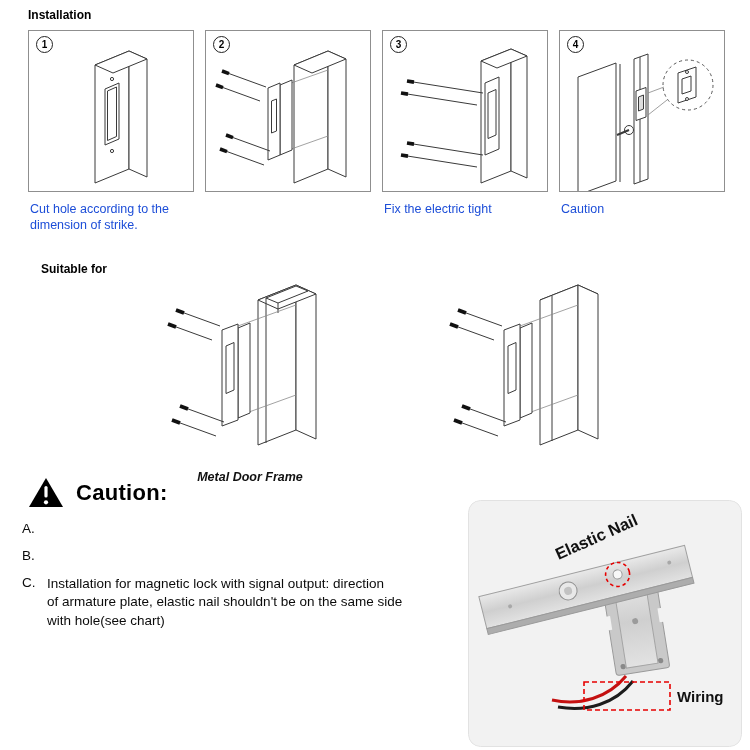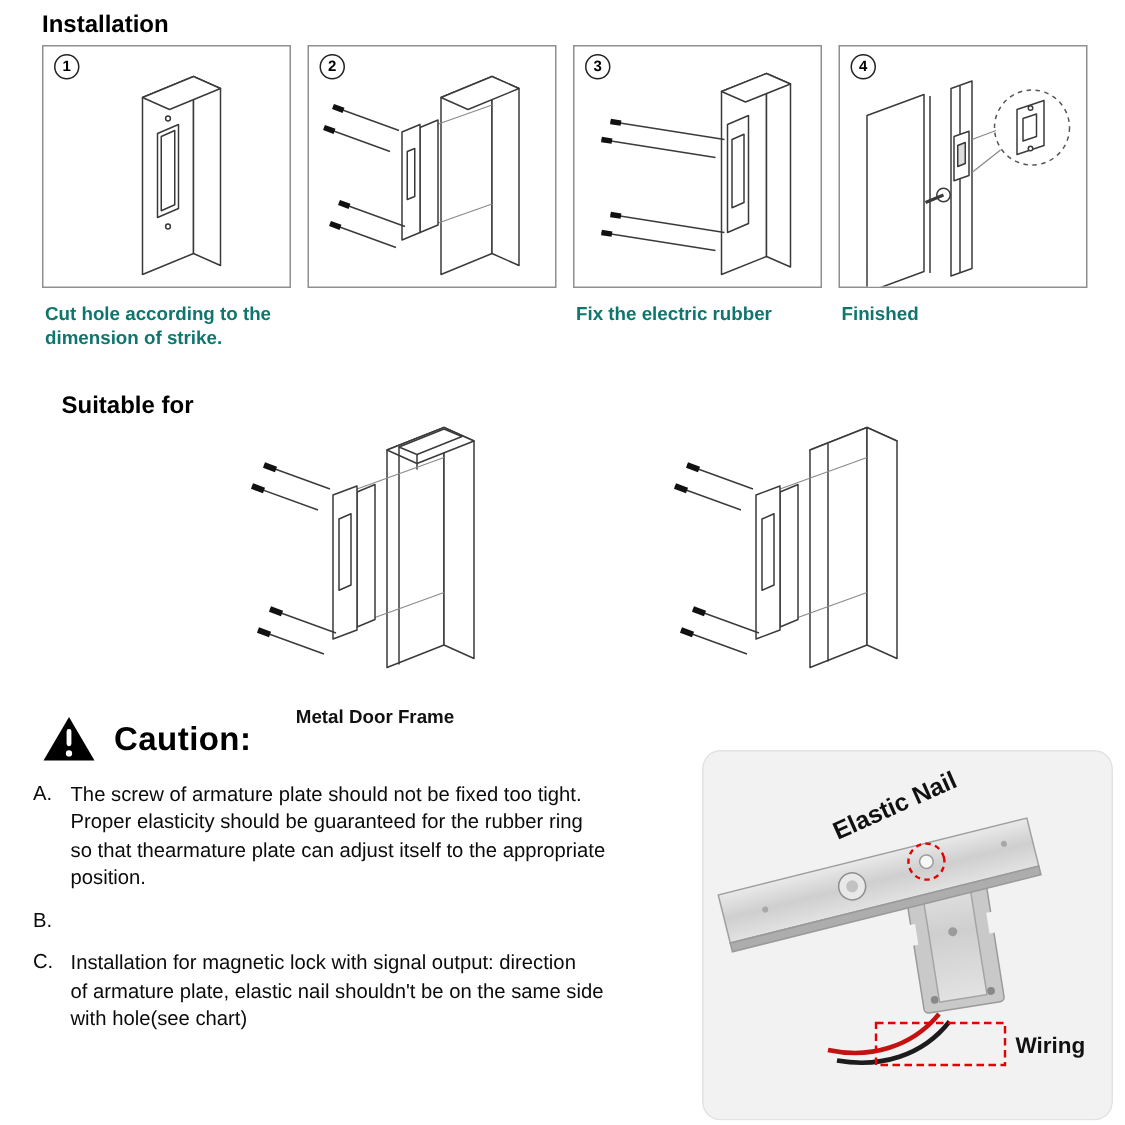--- a/index.html
+++ b/index.html
@@ -1,42 +1,42 @@
 <!DOCTYPE html>
 <html><head>
 <meta charset="utf-8">
 <style>
   html,body{margin:0;padding:0;}
   body{
     width:750px;height:750px;position:relative;overflow:hidden;
     background:#ffffff;color:#000;
     font-family:"Liberation Sans", sans-serif;
   }
-  .h-title{position:absolute;font-size:16px;font-weight:bold;color:#000;}
+  .h-title{position:absolute;font-size:12px;font-weight:bold;color:#000;}
   #installation-title{left:28px;top:8px;}
   #suitable-title{left:41px;top:262px;}
 
   .steps-row{position:absolute;left:28px;top:30px;display:flex;gap:11px;}
   .step{width:166px;}
   .panel{
     width:166px;height:162px;border:1px solid #8f8f8f;background:#fff;
     position:relative;box-sizing:border-box;
   }
   .badge{
     position:absolute;top:5px;left:7px;width:15px;height:15px;
     border:1.3px solid #222;border-radius:50%;font-size:10px;font-weight:bold;
     display:flex;align-items:center;justify-content:center;line-height:1;
   }
   .panel svg{position:absolute;left:0;top:0;}
   .caption{
-    margin-top:9px;padding-left:2px;font-size:12.5px;font-weight:bold;
-    line-height:1.3;white-space:pre-line;color:#0f766e;
-  }
-
-  .frame-fig{position:absolute;text-align:center;width:224px;}
+    margin-top:9px;padding-left:2px;font-size:12.5px;font-weight:normal;
+    line-height:1.3;white-space:pre-line;color:#1d4ed8;
+  }
+
+  .frame-fig{position:absolute;text-align:center;width:224px;font-style:italic;}
   #frame-metal{left:138px;top:258px;}
   #frame-wood{left:420px;top:258px;}
   .frame-label{margin-top:2px;font-size:12.5px;font-weight:600;color:#111;}
 
   .caution{position:absolute;left:22px;top:477px;width:448px;}
   .caution-header{display:flex;align-items:center;gap:12px;margin:0 0 12px 6px;}
   .caution-title{font-size:22px;font-weight:bold;letter-spacing:.3px;}
   .caution-item{display:flex;margin-bottom:12px;font-size:13.5px;color:#0b0b0b;}
   .caution-prefix{width:25px;flex:none;}
   .caution-text{white-space:pre-line;line-height:1.36;}
@@ -114,21 +114,21 @@
           <line x1="18" y1="62" x2="94" y2="74"></line>
           <line x1="24" y1="112" x2="100" y2="124"></line>
           <line x1="18" y1="124" x2="94" y2="136"></line>
           <line x1="24" y1="50" x2="31" y2="51.1" stroke="#111" stroke-width="3.6"></line>
           <line x1="18" y1="62" x2="25" y2="63.1" stroke="#111" stroke-width="3.6"></line>
           <line x1="24" y1="112" x2="31" y2="113.1" stroke="#111" stroke-width="3.6"></line>
           <line x1="18" y1="124" x2="25" y2="125.1" stroke="#111" stroke-width="3.6"></line>
         </g>
       </svg>
     </div>
-    <div class="caption">Fix the electric rubber</div>
+    <div class="caption">Fix the electric tight</div>
   </div>
 
   <div class="step">
     <div class="panel">
       <span class="badge">4</span>
       <svg width="164" height="160" viewBox="0 0 164 160">
         <g class="lineart">
           <polygon points="18,46 56,32 56,150 18,164"></polygon>
           <line x1="60" y1="33" x2="60" y2="151"></line>
           <polygon points="74,28 88,23 88,148 74,153"></polygon>
@@ -140,21 +140,21 @@
           <circle cx="128" cy="54" r="25" fill="none" stroke-dasharray="3,3" stroke="#555"></circle>
           <polygon points="118,42 136,36 136,66 118,72"></polygon>
           <polygon points="122,48 131,45 131,60 122,63"></polygon>
           <circle cx="127" cy="41" r="1.5"></circle>
           <circle cx="127" cy="68" r="1.5"></circle>
           <line x1="88" y1="62" x2="104" y2="56" stroke="#888" stroke-width="0.8"></line>
           <line x1="88" y1="84" x2="107" y2="69" stroke="#888" stroke-width="0.8"></line>
         </g>
       </svg>
     </div>
-    <div class="caption">Finished</div>
+    <div class="caption">Caution</div>
   </div>
 </div>
 
 <div class="h-title" id="suitable-title">Suitable for</div>
 
 <div class="frame-fig" id="frame-metal">
   <svg width="224" height="206" viewBox="0 0 224 206">
     <g class="lineart">
       <polygon points="120,42 158,27 158,172 120,187"></polygon>
       <polygon points="158,27 178,36 178,181 158,172"></polygon>
@@ -213,24 +213,20 @@
     <svg width="36" height="32" viewBox="0 0 36 32">
       <polygon points="18,1 35,30 1,30" fill="#000"></polygon>
       <rect x="16.4" y="9" width="3.2" height="11.5" rx="1.6" fill="#fff"></rect>
       <circle cx="18" cy="25.3" r="2.1" fill="#fff"></circle>
     </svg>
     <span class="caution-title">Caution:</span>
   </div>
 
   <div class="caution-item">
     <span class="caution-prefix">A.</span>
-    <span class="caution-text">The screw of armature plate should not be fixed too tight.
-Proper elasticity should be guaranteed for the rubber ring
-so that thearmature plate can adjust itself to the appropriate
-position.</span>
   </div>
   <div class="caution-item">
     <span class="caution-prefix">B.</span>
   </div>
   <div class="caution-item">
     <span class="caution-prefix">C.</span>
     <span class="caution-text">Installation for magnetic lock with signal output: direction
 of armature plate, elastic nail shouldn't be on the same side
 with hole(see chart)</span>
   </div>

